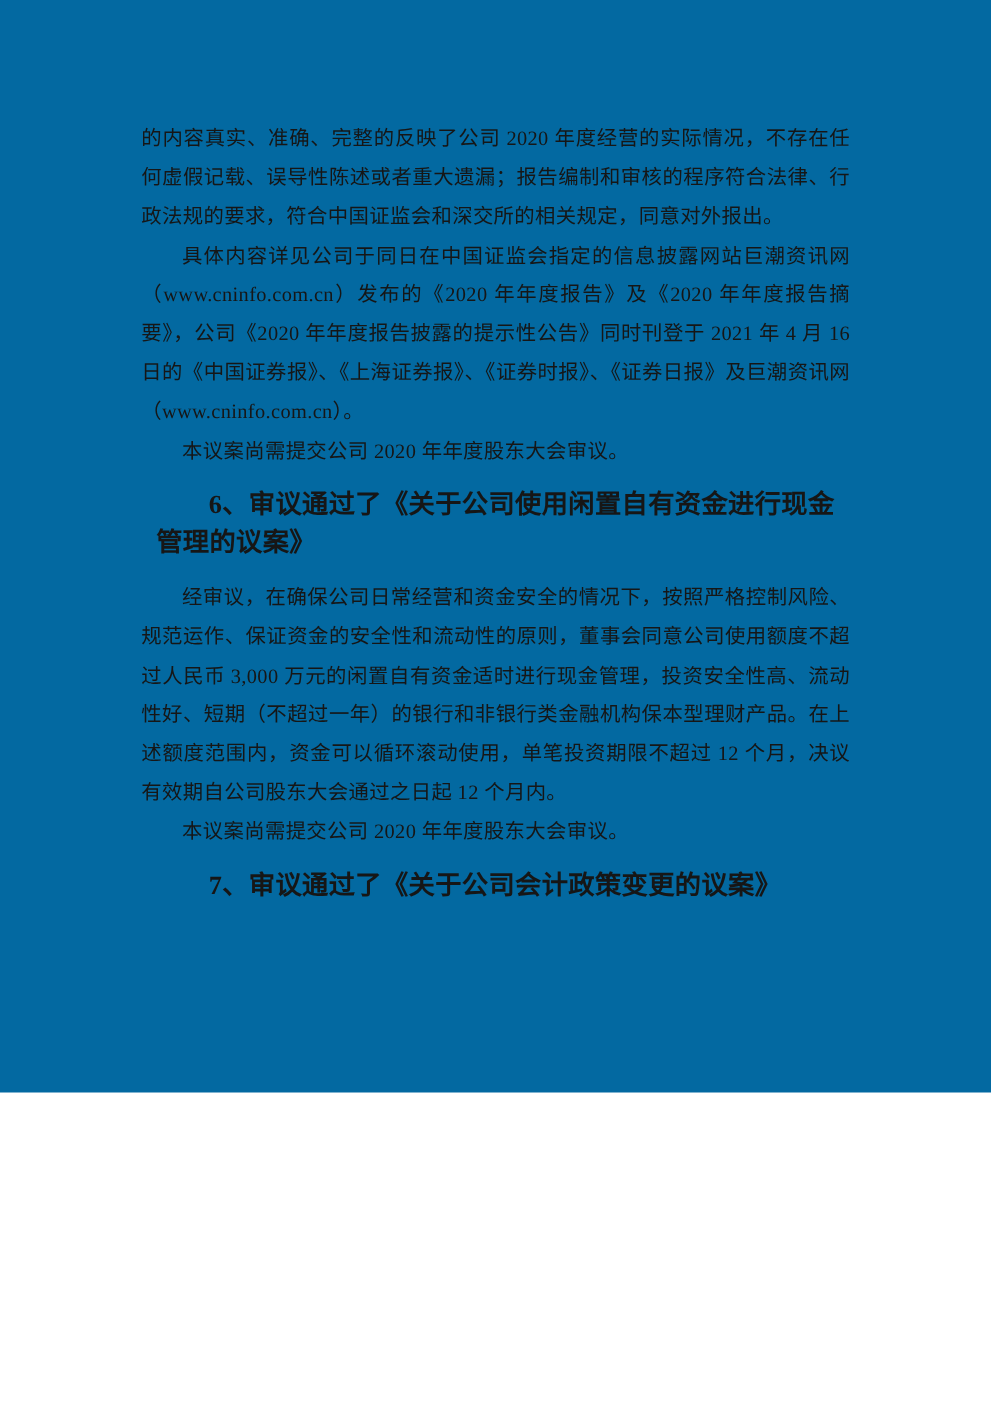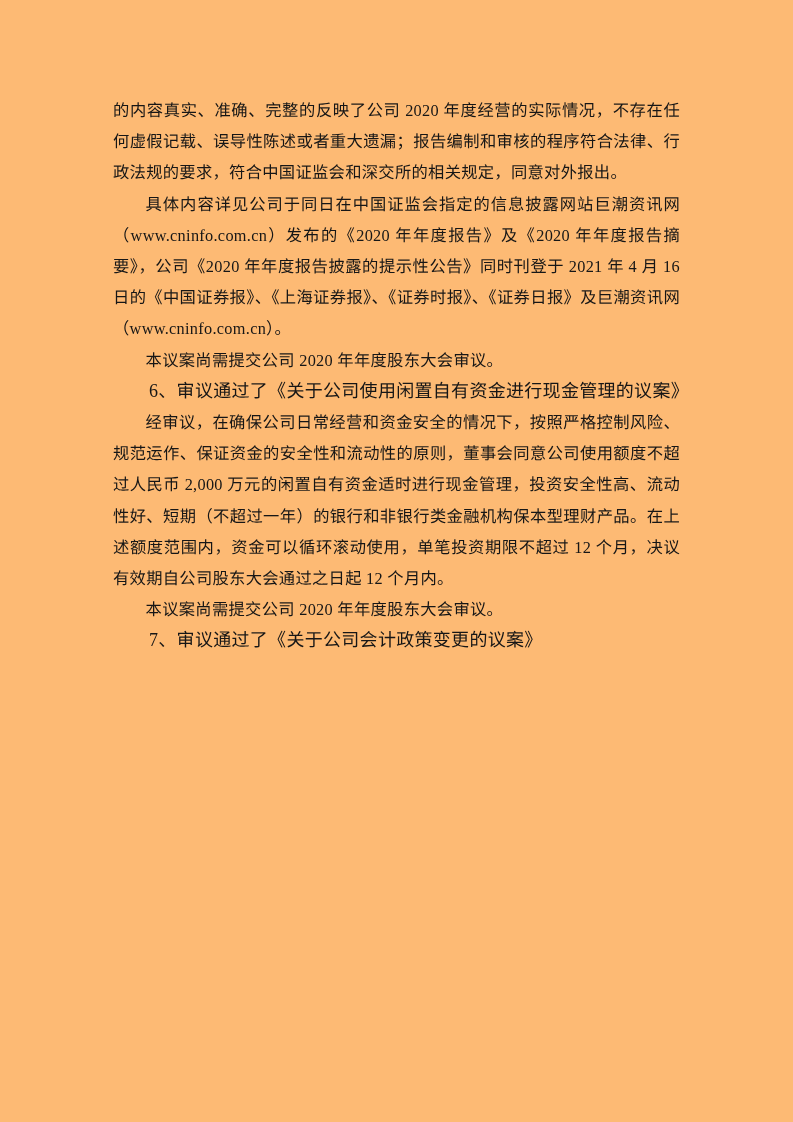--- a/index.html
+++ b/index.html
@@ -13,65 +13,65 @@
     position: relative;
     overflow: hidden;
     font-family: "Liberation Serif", "DejaVu Serif", serif;
     color: #161616;
   }
   .page {
     position: absolute;
     left: 0;
     top: 0;
     width: 793px;
-    height: 1122px;
-    background: #fdba74;
+    height: 874px;
+    background: #0369a1;
   }
   .content {
     position: absolute;
     left: 113px;
     top: 95px;
     width: 567px;
   }
   .para {
     font-size: 16.3px;
     line-height: 31.2px;
     text-align: justify;
     text-justify: inter-character;
     letter-spacing: 0.3px;
     margin: 0;
     text-indent: 2em;
   }
   .para.no-indent {
     text-indent: 0;
   }
   .heading {
-    font-size: 18px;
+    font-size: 21px;
     line-height: 31.2px;
-    font-weight: normal;
-    margin: 0;
+    font-weight: bold;
+    margin: 12px;
     text-indent: 2em;
     letter-spacing: 0.3px;
   }
 </style>
 </head>
 <body>
 
 <div class="page">
   <div class="content">
 
     <p class="para no-indent">的内容真实、准确、完整的反映了公司 2020 年度经营的实际情况，不存在任何虚假记载、误导性陈述或者重大遗漏；报告编制和审核的程序符合法律、行政法规的要求，符合中国证监会和深交所的相关规定，同意对外报出。</p>
 
     <p class="para">具体内容详见公司于同日在中国证监会指定的信息披露网站巨潮资讯网（www.cninfo.com.cn）发布的《2020 年年度报告》及《2020 年年度报告摘要》，公司《2020 年年度报告披露的提示性公告》同时刊登于 2021 年 4 月 16 日的《中国证券报》、《上海证券报》、《证券时报》、《证券日报》及巨潮资讯网（www.cninfo.com.cn）。</p>
 
     <p class="para">本议案尚需提交公司 2020 年年度股东大会审议。</p>
 
     <p class="heading">6、审议通过了《关于公司使用闲置自有资金进行现金管理的议案》</p>
 
-    <p class="para">经审议，在确保公司日常经营和资金安全的情况下，按照严格控制风险、规范运作、保证资金的安全性和流动性的原则，董事会同意公司使用额度不超过人民币 2,000 万元的闲置自有资金适时进行现金管理，投资安全性高、流动性好、短期（不超过一年）的银行和非银行类金融机构保本型理财产品。在上述额度范围内，资金可以循环滚动使用，单笔投资期限不超过 12 个月，决议有效期自公司股东大会通过之日起 12 个月内。</p>
+    <p class="para">经审议，在确保公司日常经营和资金安全的情况下，按照严格控制风险、规范运作、保证资金的安全性和流动性的原则，董事会同意公司使用额度不超过人民币 3,000 万元的闲置自有资金适时进行现金管理，投资安全性高、流动性好、短期（不超过一年）的银行和非银行类金融机构保本型理财产品。在上述额度范围内，资金可以循环滚动使用，单笔投资期限不超过 12 个月，决议有效期自公司股东大会通过之日起 12 个月内。</p>
 
 
 
 
     <p class="para">本议案尚需提交公司 2020 年年度股东大会审议。</p>
 
     <p class="heading">7、审议通过了《关于公司会计政策变更的议案》</p>
 
 
   </div>

